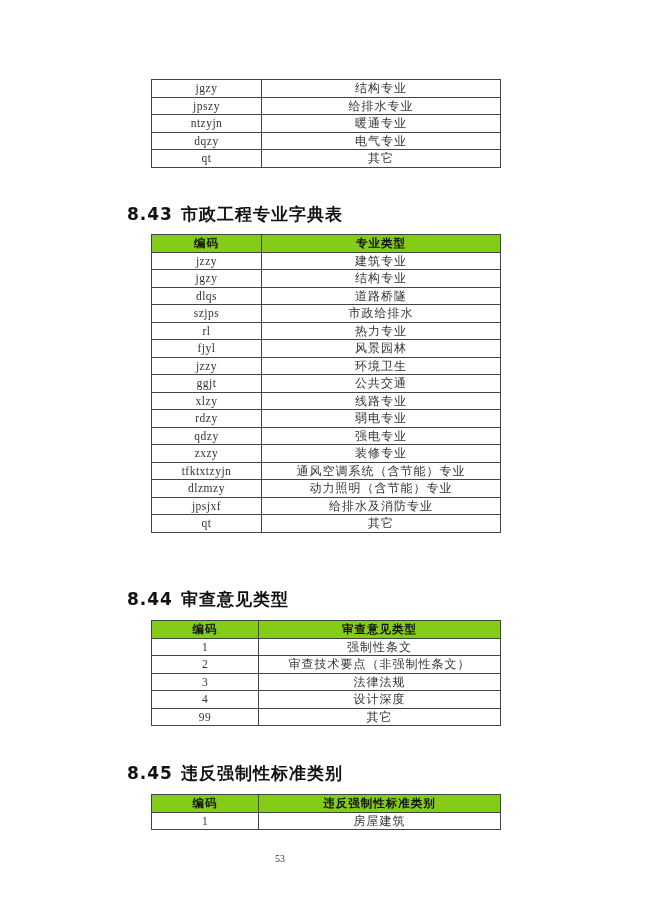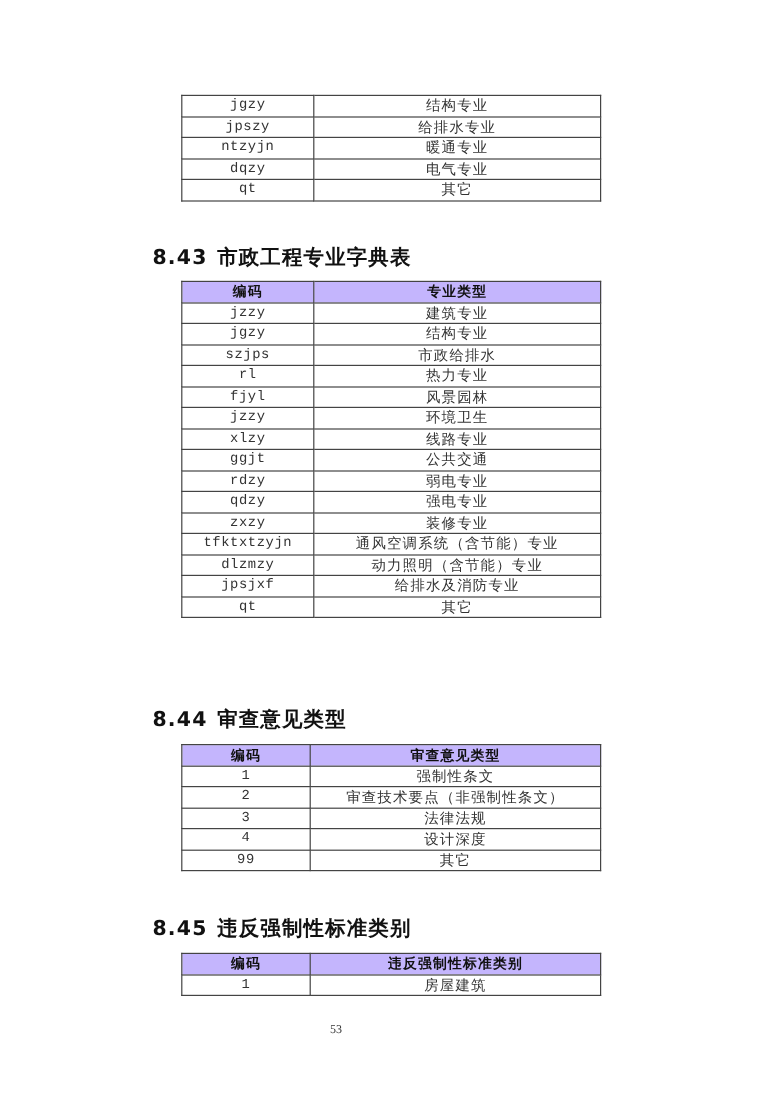--- a/index.html
+++ b/index.html
@@ -18,28 +18,28 @@
     .tbl td, .tbl th {
       border: 1px solid #444;
       height: 16.5px;
       padding: 0;
       text-align: center;
       line-height: 16px;
       white-space: nowrap;
       letter-spacing: 1px;
     }
     .tbl th {
-      background: #c4b5fd;
+      background: #84cc16;
       font-weight: bold;
       color: #111;
       font-family: "DejaVu Sans", "Liberation Sans", sans-serif;
       font-size: 11.5px;
     }
     .tbl td.code {
-      font-family: Liberation Mono, monospace;
+      font-family: Liberation Serif, serif;
       font-size: 11.5px;
       letter-spacing: 0.5px;
     }
     .heading {
       position: absolute;
       left: 95px;
       font-family: "DejaVu Sans", "Liberation Sans", sans-serif;
       font-weight: bold;
       font-size: 17px;
       color: #111;
@@ -108,42 +108,46 @@
   <tbody>
     <tr>
         <td class="code">jzzy</td>
         <td>建筑专业</td>
       </tr>
     <tr>
         <td class="code">jgzy</td>
         <td>结构专业</td>
       </tr>
     <tr>
+        <td class="code">dlqs</td>
+        <td>道路桥隧</td>
+      </tr>
+    <tr>
         <td class="code">szjps</td>
         <td>市政给排水</td>
       </tr>
     <tr>
         <td class="code">rl</td>
         <td>热力专业</td>
       </tr>
     <tr>
         <td class="code">fjyl</td>
         <td>风景园林</td>
       </tr>
     <tr>
         <td class="code">jzzy</td>
         <td>环境卫生</td>
       </tr>
     <tr>
+        <td class="code">ggjt</td>
+        <td>公共交通</td>
+      </tr>
+    <tr>
         <td class="code">xlzy</td>
         <td>线路专业</td>
-      </tr>
-    <tr>
-        <td class="code">ggjt</td>
-        <td>公共交通</td>
       </tr>
     <tr>
         <td class="code">rdzy</td>
         <td>弱电专业</td>
       </tr>
     <tr>
         <td class="code">qdzy</td>
         <td>强电专业</td>
       </tr>
     <tr>

